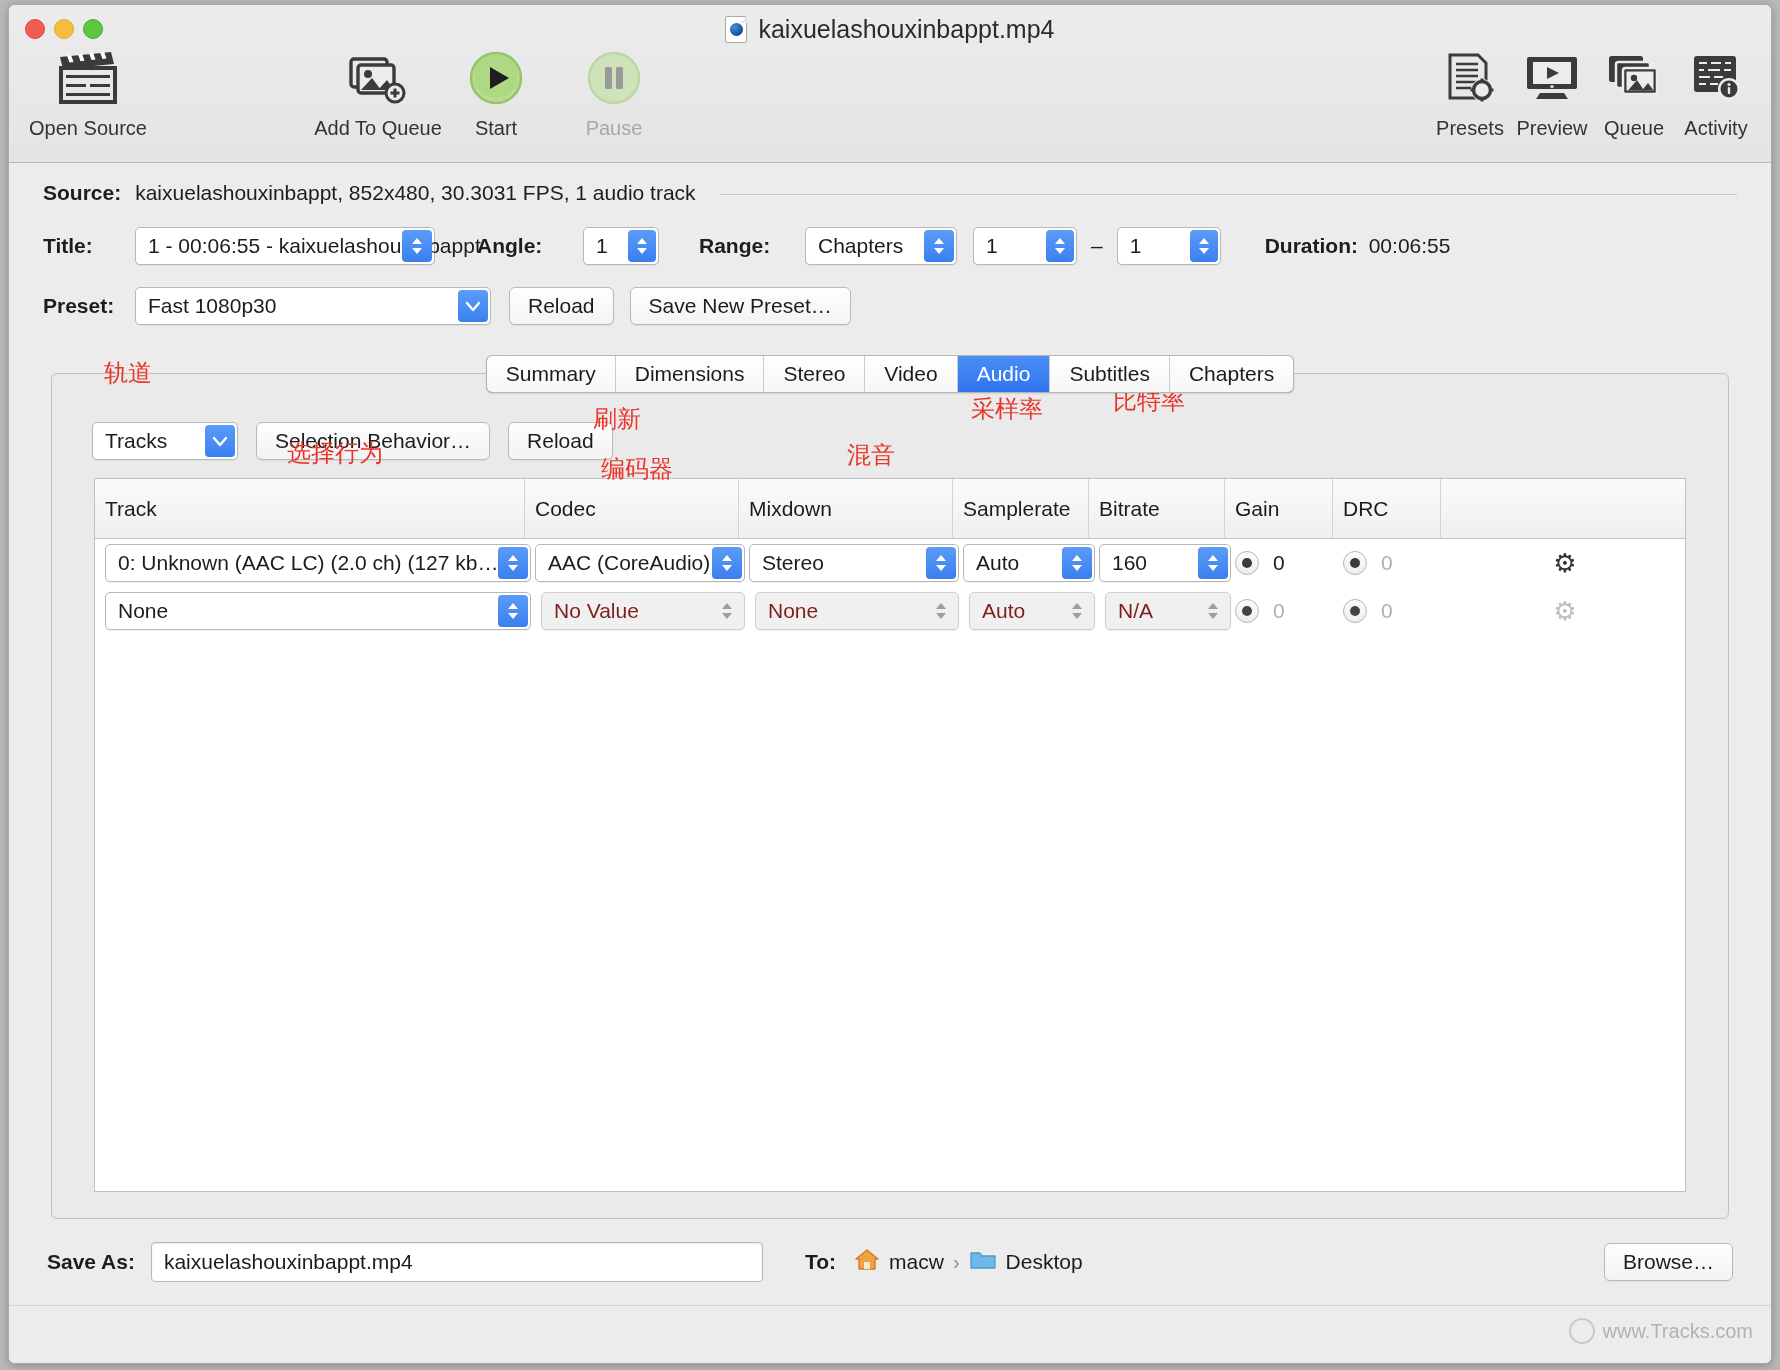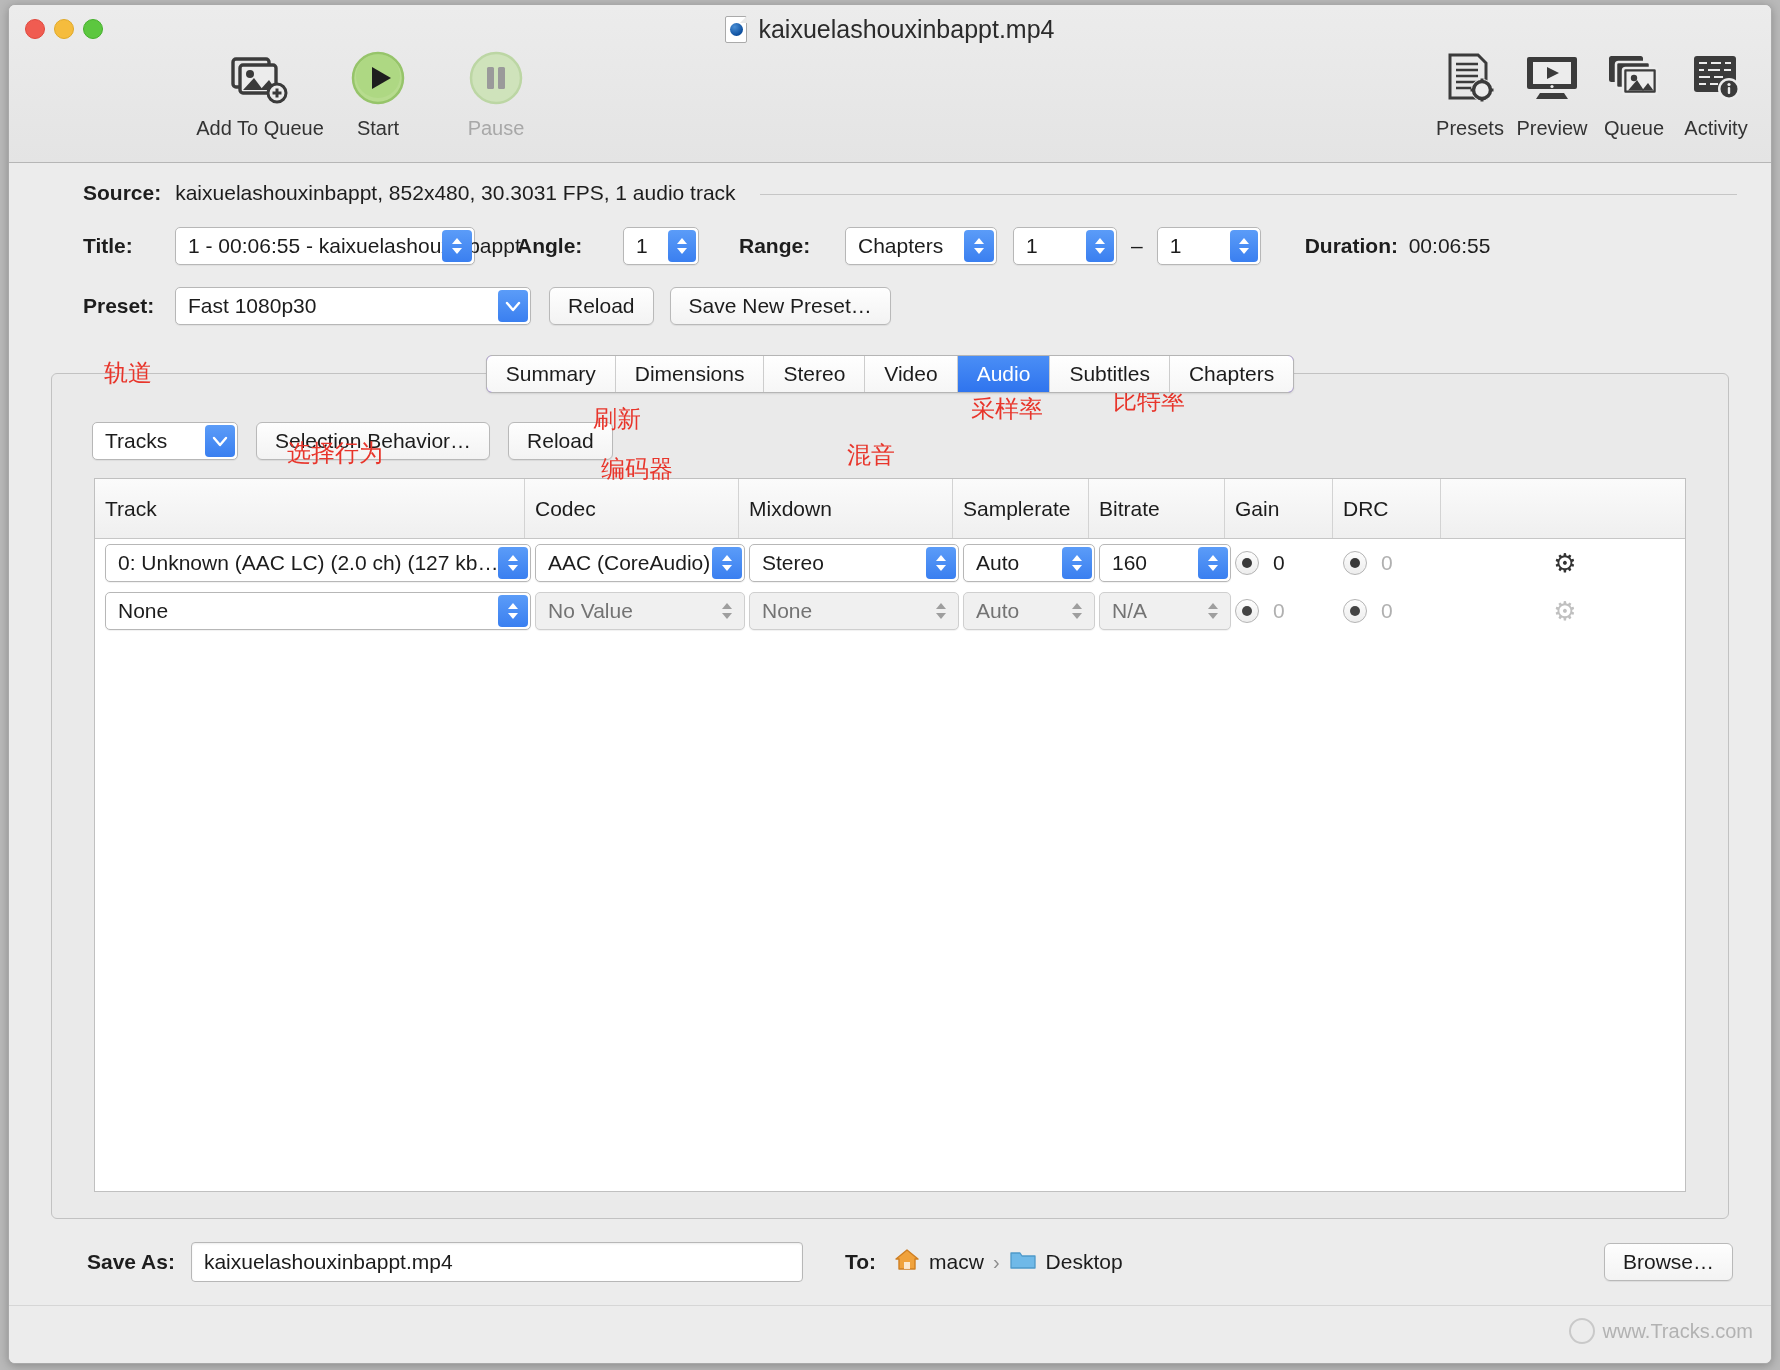--- a/index.html
+++ b/index.html
@@ -70,21 +70,21 @@
   .tbitem .lbl { font-size: 20px; color: #333; white-space: nowrap; }
   .tbitem.dim .lbl { color: #a8a8a8; }
   .tbicon { height: 62px; display: flex; align-items: center; justify-content: center; }
   .tbicon svg { display: block; }
   .tb-right .tbitem { width: 82px; }
   .tb-left .spacer { width: 172px; }
 
   
   .meta { flex: none; padding: 18px 34px 0 34px; }
   .rowline { display: flex; align-items: center; }
-  .lab { font-weight: bold; font-size: 21px; color: #1d1d1d; margin-left: 40px; }
+  .lab { font-weight: bold; font-size: 21px; color: #1d1d1d; }
   .val { font-size: 21px; color: #1d1d1d; }
 
   .source-row { margin-bottom: 22px; }
   .source-row .lab { margin-right: 14px; }
   .src-rule {
     flex: 1; height: 1px; background: #c6c6c6; margin-left: 24px; margin-top: 2px;
   }
 
   .title-row { margin-bottom: 22px; gap: 0; }
   .title-row .lab { width: 92px; }
@@ -99,21 +99,21 @@
     box-shadow: 0 1px 1px rgba(0,0,0,0.06);
   }
   .popup .arrowbox {
     position: absolute; right: 2px; top: 2px; bottom: 2px; width: 30px;
     background: linear-gradient(to bottom, #5b9cf8, #3a7ff0);
     border-radius: 4px;
     display: flex; align-items: center; justify-content: center;
     flex-direction: column; gap: 2px;
   }
   .popup .arrowbox svg { display:block; }
-  .popup.dis { background: #f0f0f0; color: #737373; border-color: #cfcfcf; }
+  .popup.dis { background: #f0f0f0; color: #7f1d1d; border-color: #cfcfcf; margin-left: 6px; }
   .popup.dis .arrowbox { background: transparent; }
 
   .stepper {
     position: relative; display: inline-flex; align-items: center;
     height: 38px; background: #fff;
     border: 1px solid #b7b7b7; border-radius: 5px;
     padding: 0 40px 0 12px; font-size: 21px; color: #1c1c1c;
     box-shadow: 0 1px 1px rgba(0,0,0,0.06);
   }
   .stepper .arrowbox {
@@ -257,20 +257,41 @@
       <div class="dot green"></div>
     </div>
 
     <div class="wtitle">
       <span class="doc-icon"></span>
       <span>kaixuelashouxinbappt.mp4</span>
     </div>
 
     <div class="tb-items tb-left">
 
+      <div class="tbitem">
+        <span class="tbicon">
+          <svg width="62" height="52" viewBox="0 0 62 52">
+            <g fill="#3b3b3b">
+              <path d="M4 16 L58 16 L58 50 L4 50 Z" fill="none" stroke="#3b3b3b" stroke-width="4"></path>
+              <path d="M3 5 L54 0 L57 12 L6 17 Z"></path>
+              <g fill="#fff">
+                <path d="M10 3.5 L14 3 L16.5 10 L12.5 10.6 Z"></path>
+                <path d="M21 2.2 L25 1.7 L27.5 8.7 L23.5 9.3 Z"></path>
+                <path d="M32 1 L36 0.5 L38.5 7.5 L34.5 8 Z"></path>
+                <path d="M43 0 L47 -0.5 L49.5 6.5 L45.5 7 Z"></path>
+              </g>
+              <rect x="9" y="23" width="44" height="3"></rect>
+              <rect x="9" y="32" width="20" height="3"></rect>
+              <rect x="33" y="32" width="20" height="3"></rect>
+              <rect x="9" y="41" width="44" height="3"></rect>
+            </g>
+          </svg>
+        </span>
+        <span class="lbl">Open Source</span>
+      </div>
 
       <div class="spacer"></div>
 
       <div class="tbitem">
         <span class="tbicon">
           <svg width="60" height="52" viewBox="0 0 60 52">
             <g fill="none" stroke="#3b3b3b" stroke-width="3.4">
               <rect x="3" y="7" width="36" height="28" rx="3"></rect>
               <rect x="10" y="13" width="36" height="28" rx="3" fill="#ececec"></rect>
             </g>

